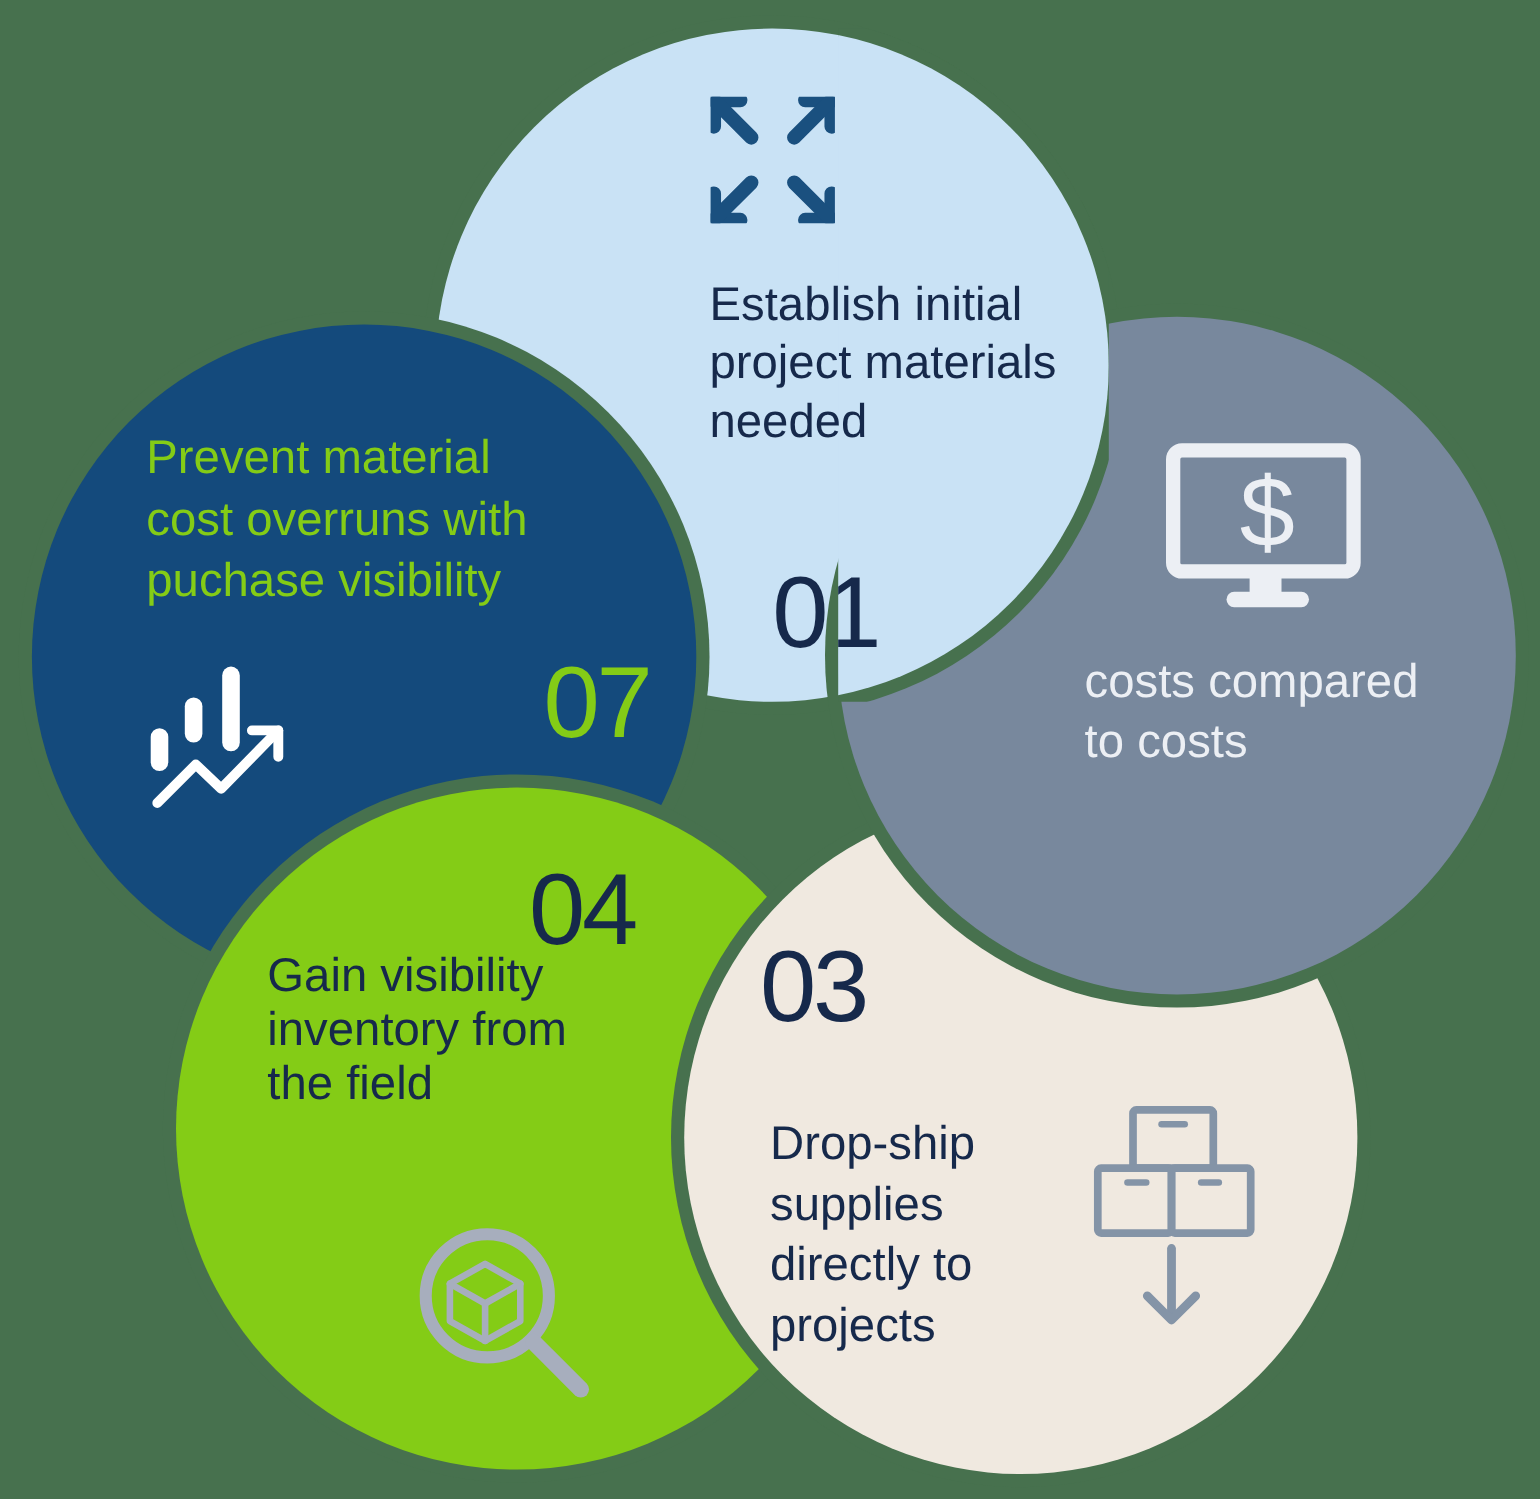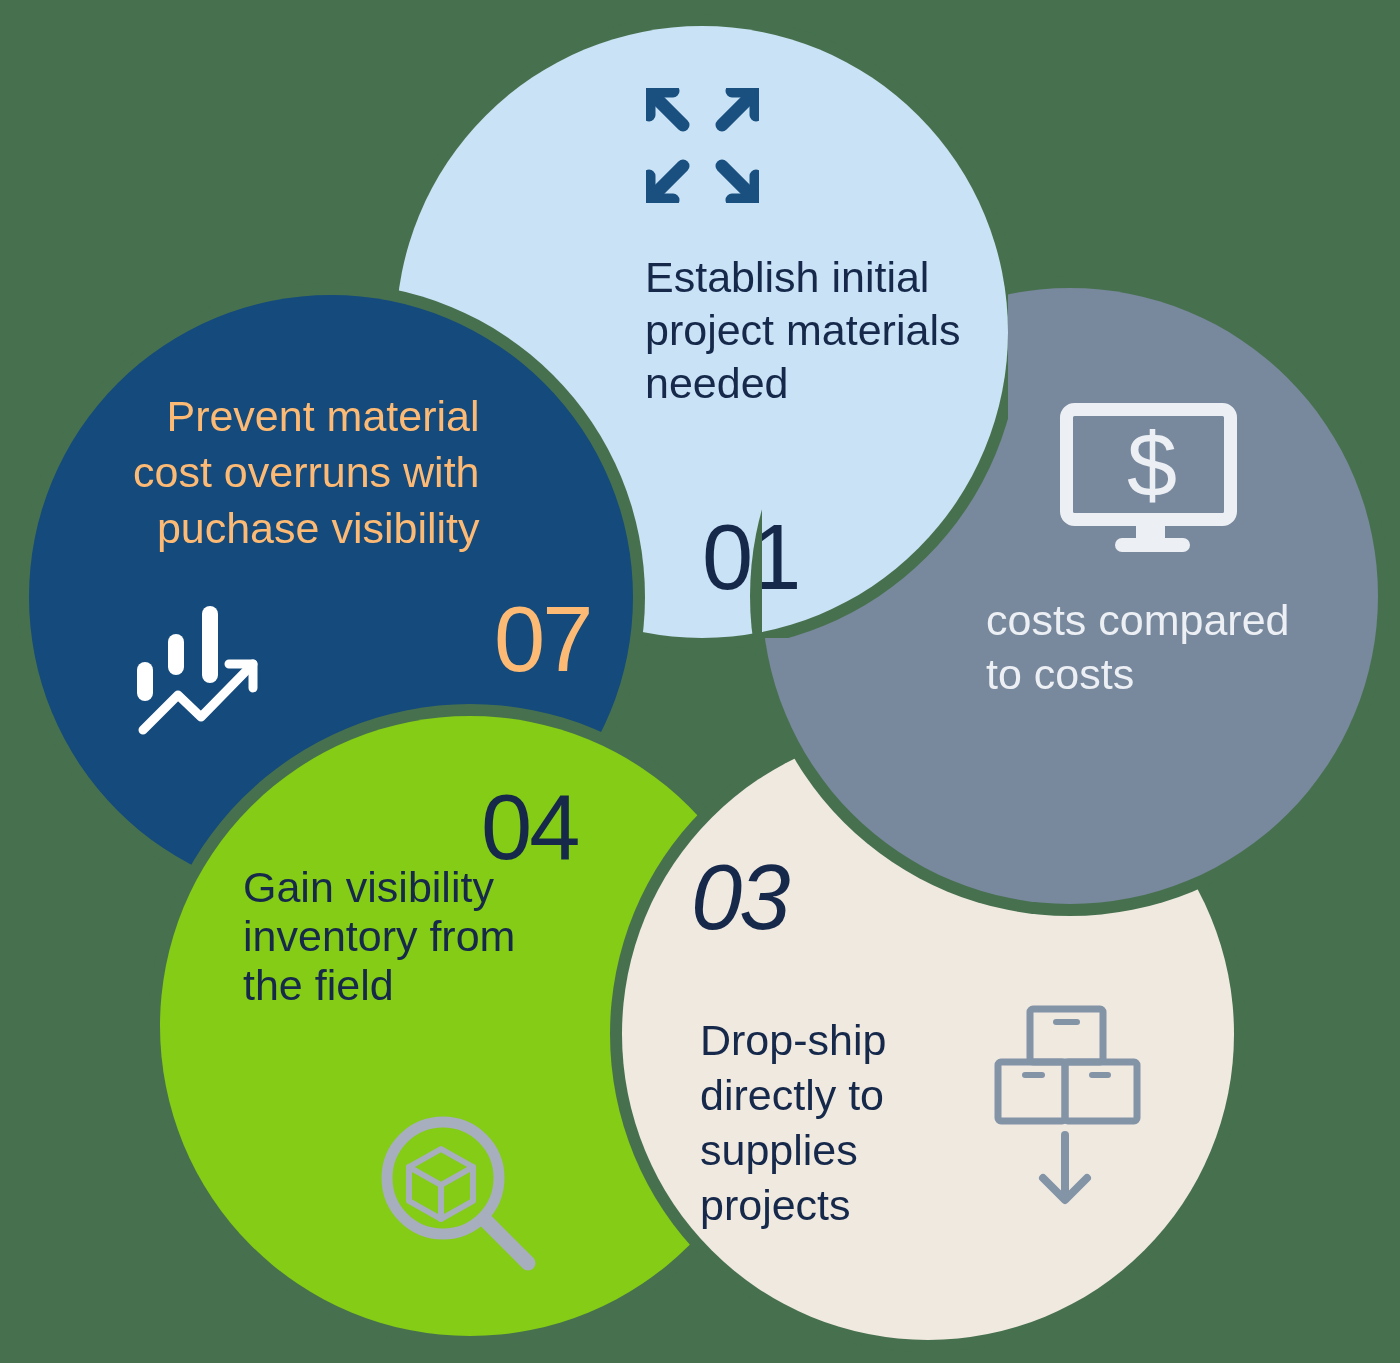--- a/index.html
+++ b/index.html
@@ -18,21 +18,21 @@
   .c4 { left:160px; top:716px; width:620px; height:620px; background:#84cc16; z-index:3; }
   .c5 { left:29px;  top:295px; width:604px; height:604px; background:#144A7C; z-index:2; }
   .c1-clone { z-index:6; clip-path: inset(0 0 0 366px); }
   .num {
     position:absolute; font-size:92px; line-height:1;
     letter-spacing:-3px; font-weight:400; white-space:nowrap;
   }
   .txt { position:absolute; font-size:43px; font-weight:400; }
   .txt span { display:block; white-space:nowrap; }
   .navy  { color:#16294B; }
-  .white { color:#fdba74;text-align:right; }
+  .white { color:#84cc16; }
   .off1  { color:#ECEFF4; }
   .off2  { color:#E7EAF0; }
   .lh53 span { line-height:53px; }
   .lh54 span { line-height:54px; }
   .lh55 span { line-height:55px; }
   .lh49 span { line-height:49px; }
   .lh56 span { line-height:56px; }
   .icon { position:absolute; }
 </style>
 </head>
@@ -93,25 +93,25 @@
     <svg class="icon" style="left:210px; top:389px;" width="175" height="175" viewBox="0 0 175 175" fill="none" stroke="#A7AEBD" stroke-linecap="round" stroke-linejoin="round">
       <circle cx="73" cy="73" r="56" stroke-width="11"></circle>
       <path d="M115,115 L158,158" stroke-width="15"></path>
       <path d="M71,44 L103,62 L103,96 L71,114 L39,96 L39,62 Z" stroke-width="6"></path>
       <path d="M39,62 L71,80 L103,62" stroke-width="6"></path>
       <path d="M71,80 L71,114" stroke-width="6"></path>
     </svg>
   </div>
 
   <div class="circle c3">
-    <div class="num navy" style="left:69px; top:123px;font-style:italic;">03</div>
+    <div class="num navy" style="left:69px; top:123px;">03</div>
     <div class="txt navy lh55" style="left:78px; top:249px;margin-top:36px;">
       <span>Drop-ship</span>
+      <span>supplies</span>
       <span>directly to</span>
-      <span>supplies</span>
       <span>projects</span>
     </div>
     <svg class="icon" style="left:368px; top:274px;" width="155" height="205" viewBox="0 0 155 205" fill="none" stroke="#8494A7" stroke-linecap="round" stroke-linejoin="round">
       <rect x="40" y="7" width="73" height="53" rx="3" stroke-width="7"></rect>
       <rect x="8" y="60" width="67" height="59" rx="3" stroke-width="7"></rect>
       <rect x="75" y="60" width="72" height="59" rx="3" stroke-width="7"></rect>
       <path d="M66,20 L87,20" stroke-width="6"></path>
       <path d="M35,73 L52,73" stroke-width="6"></path>
       <path d="M102,73 L118,73" stroke-width="6"></path>
       <path d="M75,133 L75,196" stroke-width="8"></path>

